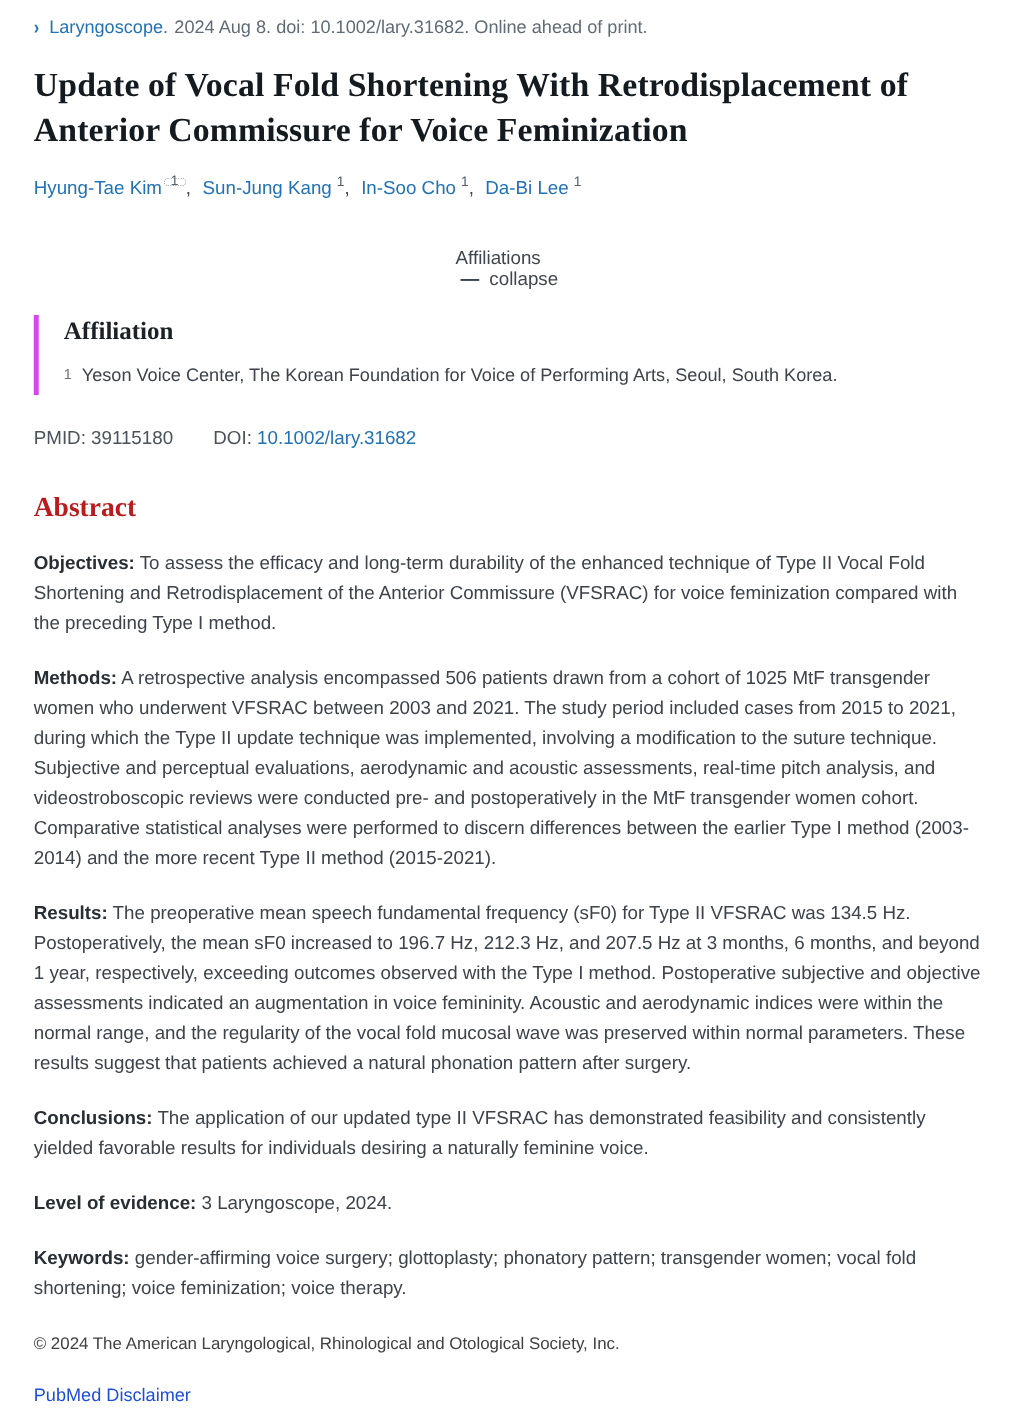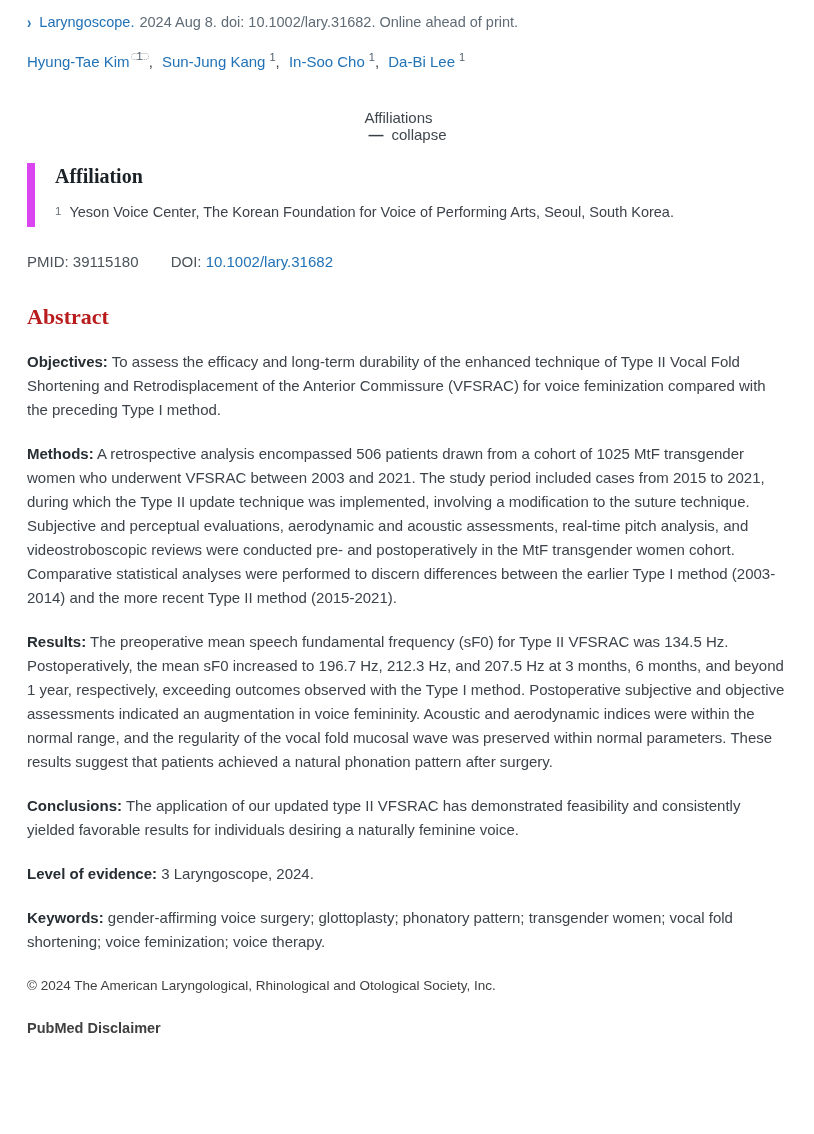--- a/index.html
+++ b/index.html
@@ -91,21 +91,21 @@
     color: #3f464d;
   }
   .aff-toggle .minus-icon {
     font-weight: bold;
     margin-right: 8px;
     color: #33404a;
   }
 
   
   .aff-box {
-    border-left: 8px solid #d946ef;
+    border-left: 4px solid #d946ef;
     padding: 2px 0 4px 20px;
     margin-bottom: 26px;
   }
   .aff-box h2 {
     font-family: "Liberation Serif", "DejaVu Serif", serif;
     font-size: 20px;
     font-weight: 700;
     color: #1b2227;
     margin-bottom: 12px;
   }
@@ -148,40 +148,40 @@
   .abs-para b { color: #272e34; }
 
   .copyright {
     font-size: 13.5px;
     color: #404040;
     margin-top: 24px;
     margin-bottom: 26px;
   }
   .disclaimer-link {
     font-size: 14.5px;
-    color: #404040;
+    color: #1d4ed8;
     display: inline-block;
     margin-bottom: 10px;
-    font-weight: bold;
   }
 </style>
 </head>
 <body>
 
 <div class="page">
 
   
   <div class="citation">
     <span class="chevron">›</span>
     <span>
       <a class="journal">Laryngoscope.</a><span>2024 Aug 8. doi: 10.1002/lary.31682. Online ahead of print.</span>
     </span>
   </div>
 
   
+  <h1 class="title">Update of Vocal Fold Shortening With Retrodisplacement of Anterior Commissure for Voice Feminization</h1>
 
   
   <div class="authors">
     <a class="author-name">Hyung-Tae Kim</a><sup class="focus-ring">1</sup><span class="comma">,</span>
 
     <a class="author-name">Sun-Jung Kang</a><sup class="sup-plain">1</sup><span class="comma">,</span>
 
     <a class="author-name">In-Soo Cho</a><sup class="sup-plain">1</sup><span class="comma">,</span>
 
     <a class="author-name">Da-Bi Lee</a><sup class="sup-plain">1</sup>

